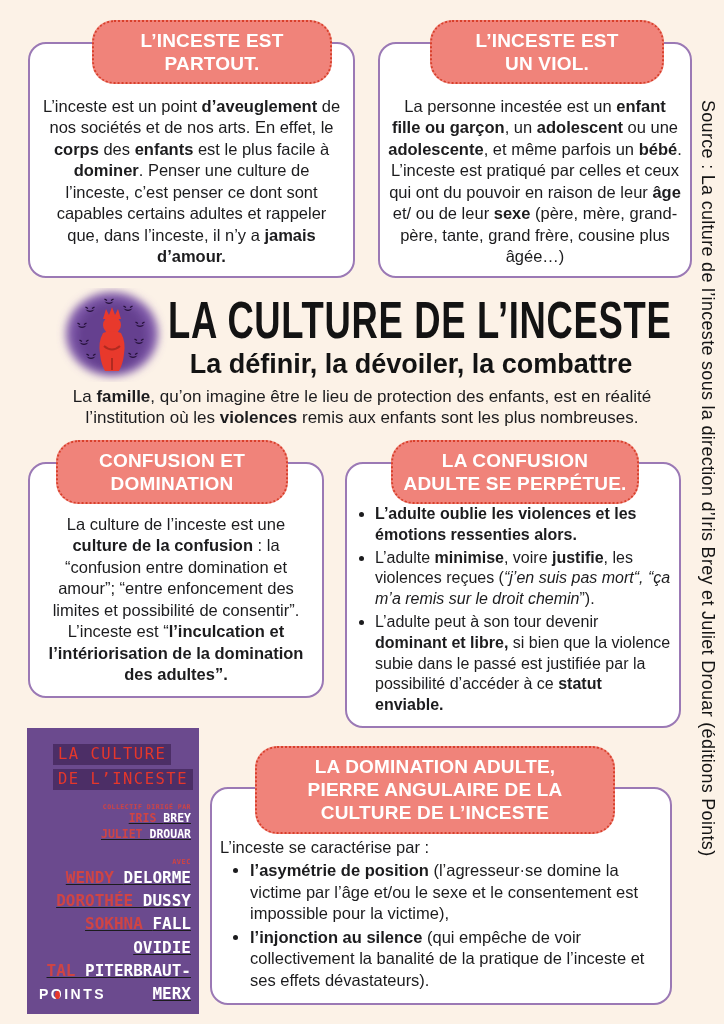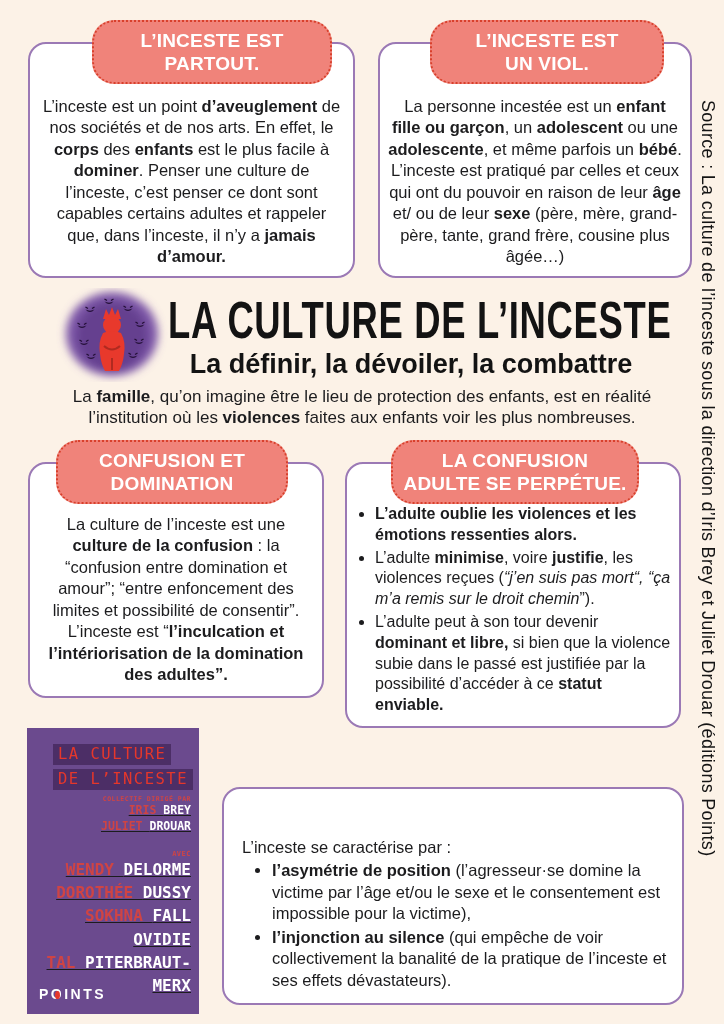--- a/index.html
+++ b/index.html
@@ -34,31 +34,31 @@
 
   #panel-confusion{left:28px;top:462px;width:296px;height:236px;padding:50px 8px 8px;}
   #pill-confusion{left:56px;top:440px;width:232px;min-height:56px;}
 
   #panel-perpetue{left:345px;top:462px;width:336px;height:266px;padding:40px 6px 6px 4px;
                   text-align:left;font-size:16px;line-height:1.3;}
   #pill-perpetue{left:391px;top:440px;width:248px;min-height:56px;}
   ul.bullets{margin:0;padding-left:24px;}
   ul.bullets li{margin:0 0 2px;}
 
-  #panel-angulaire{left:222px;top:787px;width:462px;height:218px;padding:48px 14px 8px 18px;
+  #panel-angulaire{left:210px;top:787px;width:462px;height:218px;padding:48px 14px 8px 8px;
                    text-align:left;font-size:16.5px;line-height:1.3;}
   #pill-angulaire{left:255px;top:746px;width:360px;min-height:84px;}
   #panel-angulaire ul.bullets{margin:2px 0 0;padding-left:30px;}
 
   .cover{position:absolute;left:27px;top:728px;width:172px;height:286px;background:#6b4a8e;z-index:1;}
   .cover-title{margin:16px 0 0 26px;}
   .cover-title .line{display:table;background:#4c2e66;color:#e5372b;
         font-family:"DejaVu Sans Mono",monospace;font-weight:400;font-size:15.5px;
         letter-spacing:1.5px;padding:1px 5px 2px;margin:0 0 4px;white-space:nowrap;}
-  .cover-directed{margin-top:5px;text-align:right;padding-right:8px;color:#cf4444;
+  .cover-directed{margin-top:13px;text-align:right;padding-right:8px;color:#cf4444;
         font-family:"DejaVu Sans Mono",monospace;font-weight:700;font-size:6.5px;letter-spacing:.5px;}
   .cover-names{text-align:right;padding-right:8px;font-family:"DejaVu Sans Mono",monospace;
         font-weight:700;font-size:11.5px;line-height:1.35;text-decoration:underline;}
   .cover-avec{margin-top:16px;text-align:right;padding-right:8px;color:#cf4444;
         font-family:"DejaVu Sans Mono",monospace;font-weight:700;font-size:7px;letter-spacing:.5px;}
   .cover-contribs{font-size:16px;line-height:1.45;}
   .cover-publisher{position:absolute;left:12px;bottom:12px;color:#fff;font-weight:700;
         font-size:14px;letter-spacing:2.5px;}
   .cover-publisher-dot{position:absolute;left:28px;bottom:15px;width:5px;height:8px;
         background:#e5372b;border-radius:50% 50% 50% 50%/55% 55% 45% 45%;}
@@ -141,21 +141,21 @@
         <path d="M47,31 L50,21 L53,27 L56,19 L59,27 L62,21 L65,31 Z" fill="#e8392c"></path>
         <circle cx="56" cy="37" r="9" fill="#e8392c"></circle>
         <path d="M47,45 Q42,54 44,66 Q45,76 49,83 L63,83 Q67,76 68,66 Q70,54 65,45 Q56,41 47,45 Z" fill="#e8392c"></path>
         <path d="M48,58 Q56,65 64,58" stroke="#b02a20" stroke-width="2" fill="none"></path>
         <path d="M56,70 L56,82" stroke="#b02a20" stroke-width="2"></path>
       </g>
     </svg>
   </div>
   <div class="hero-title">LA CULTURE DE L’INCESTE</div>
   <div class="hero-subtitle">La définir, la dévoiler, la combattre</div>
-  <div class="hero-lead"><span>La </span><span class="b">famille</span><span>, qu’on imagine être le lieu de protection des enfants, est en réalité l’institution où les </span><span class="b">violences</span><span> faites aux enfants voir les plus nombreuses.</span></div>
+  <div class="hero-lead"><span>La </span><span class="b">famille</span><span>, qu’on imagine être le lieu de protection des enfants, est en réalité l’institution où les </span><span class="b">violences</span><span> remis aux enfants sont les plus nombreuses.</span></div>
 
   <div class="pill" id="pill-confusion">
       <div class="line">CONFUSION ET</div>
       <div class="line">DOMINATION</div>
     </div>
   <div class="panel" id="panel-confusion">
     <div class="body-text"><span>La culture de l’inceste est une </span><span class="b">culture de la confusion</span><span> : la “confusion entre domination et amour”; “entre enfoncement des limites et possibilité de consentir”. L’inceste est “</span><span class="b">l’inculcation et l’intériorisation de la domination des adultes”.</span></div>
   </div>
 
   <div class="pill" id="pill-perpetue">
@@ -185,20 +185,25 @@
         <div class="line"><span class="c-red">WENDY </span><span class="c-white">DELORME</span></div>
         <div class="line"><span class="c-red">DOROTHÉE </span><span class="c-white">DUSSY</span></div>
         <div class="line"><span class="c-red">SOKHNA </span><span class="c-white">FALL</span></div>
         <div class="line"><span class="c-white">OVIDIE</span></div>
         <div class="line"><span class="c-red">TAL </span><span class="c-white">PITERBRAUT-MERX</span></div>
       </div>
     <div class="cover-publisher">POINTS</div>
     <div class="cover-publisher-dot"></div>
   </div>
 
+  <div class="pill" id="pill-angulaire">
+      <div class="line">LA DOMINATION ADULTE,</div>
+      <div class="line">PIERRE ANGULAIRE DE LA</div>
+      <div class="line">CULTURE DE L’INCESTE</div>
+    </div>
   <div class="panel" id="panel-angulaire">
     <div>L’inceste se caractérise par :</div>
     <ul class="bullets">
         <li><span class="b">l’asymétrie de position</span><span> (l’agresseur·se domine la victime par l’âge et/ou le sexe et le consentement est impossible pour la victime),</span></li>
         <li><span class="b">l’injonction au silence</span><span> (qui empêche de voir collectivement la banalité de la pratique de l’inceste et ses effets dévastateurs).</span></li>
       </ul>
   </div>
 
   <div class="source-note">Source : La culture de l’inceste sous la direction d’Iris Brey et Juliet Drouar (éditions Points)</div>
 

